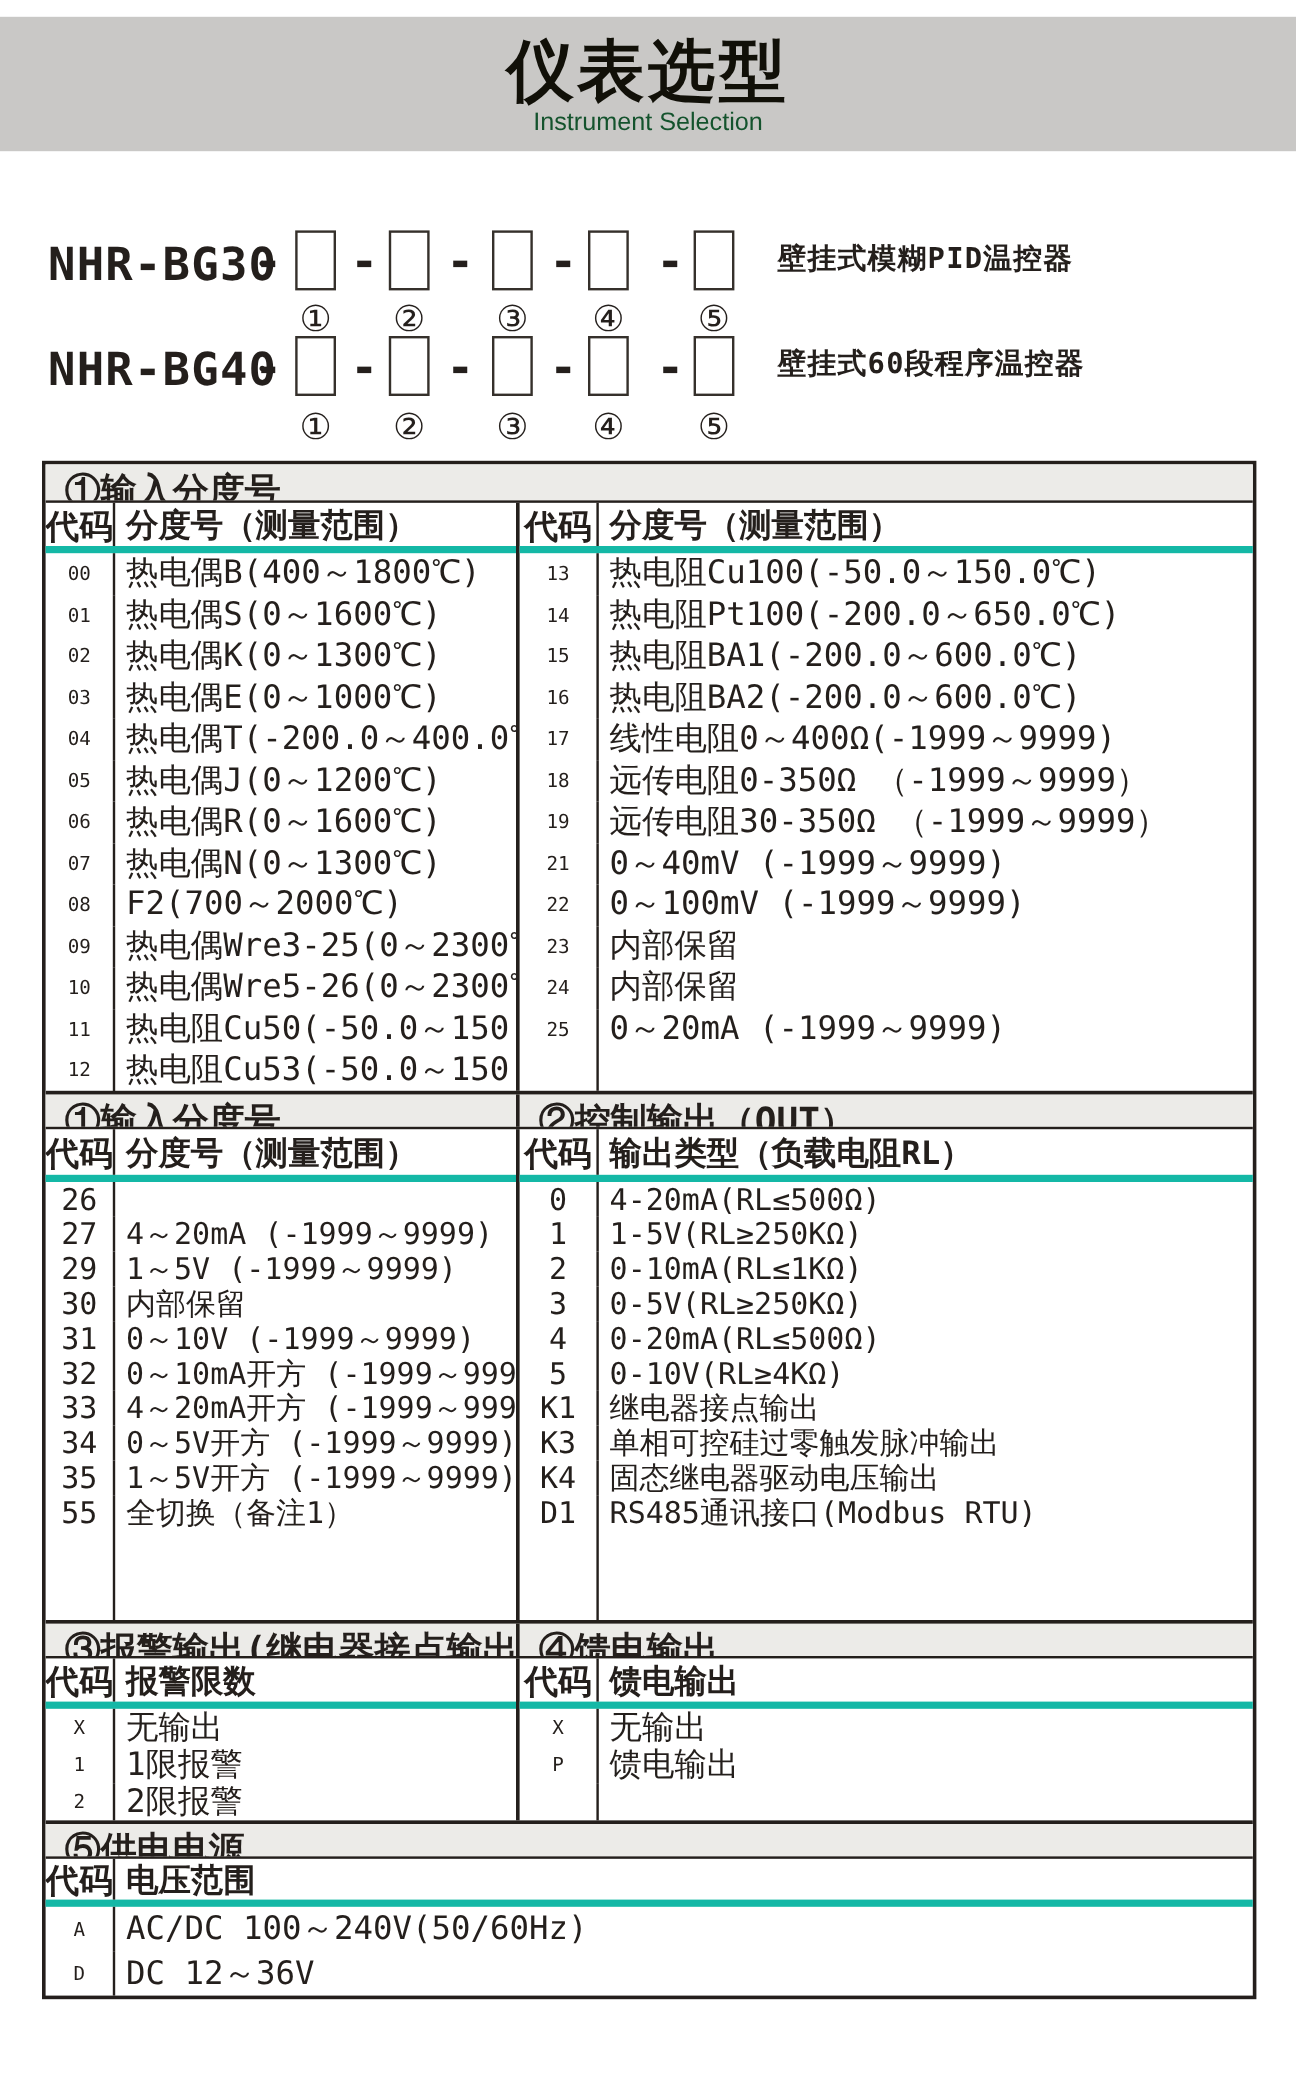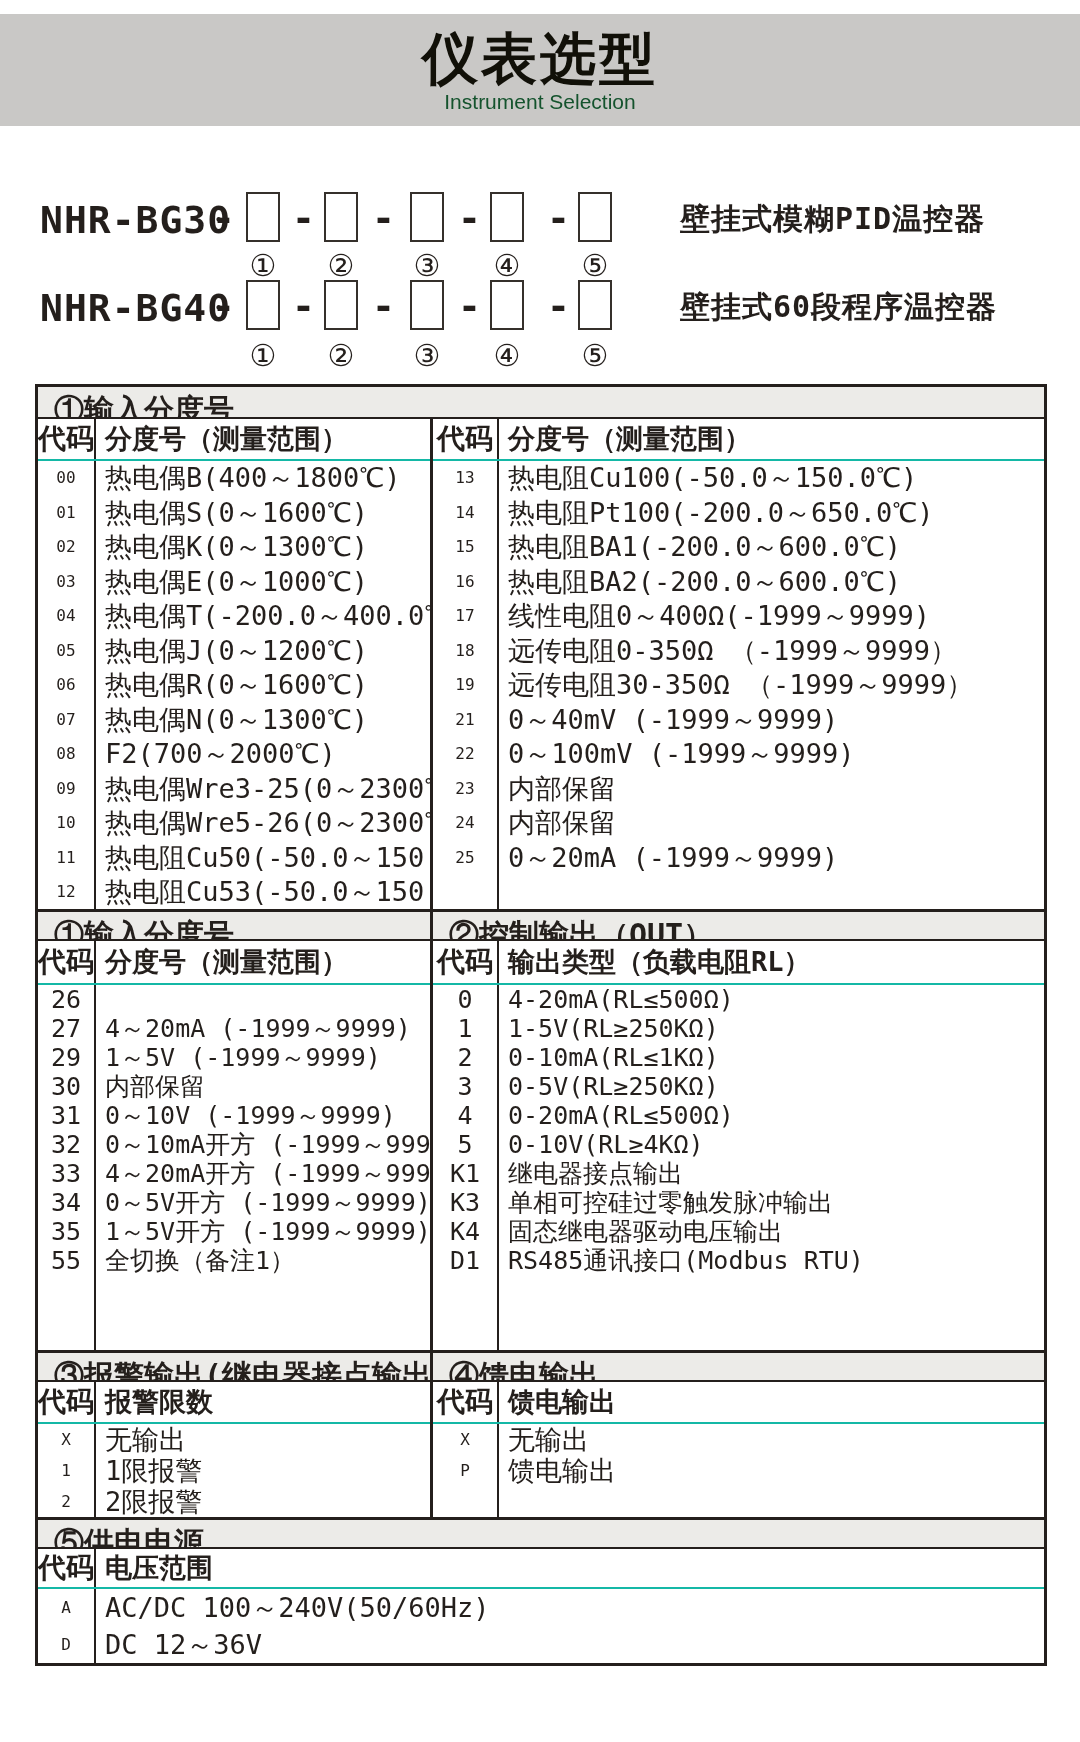--- a/index.html
+++ b/index.html
@@ -29,21 +29,21 @@
   }
   .banner-sub {
     font-family: "Liberation Sans", sans-serif;
     font-size: 21px; color: #14532d; margin-top: 0px;
   }
 
   
   .mrow { position: absolute; left: 0; width: 932px; height: 54px; }
   .mrow > span { position: absolute; white-space: pre; }
   .mname { left: 40px; top: 6px; font-size: 38px; font-weight: bold; letter-spacing: 1px; }
-  .mdesc { left: 648px; top: 7px; font-size: 30px; font-weight: 600; letter-spacing: 1px; margin-left: 32px; }
+  .mdesc { left: 648px; top: 7px; font-size: 24px; font-weight: 600; letter-spacing: 1px; }
   .mdash { top: 4px; font-size: 38px; font-weight: bold; }
   .mbox  {
     position: absolute; top: 0px;
     width: 34px; height: 50px;
     border: 2px solid #35302b; background: #ffffff;
   }
   .d0 { left: 212px; } .d1 { left: 292px; } .d2 { left: 372px; } .d3 { left: 458px; } .d4 { left: 547px; }
   .b0 { left: 246px; } .b1 { left: 324px; } .b2 { left: 410px; } .b3 { left: 490px; } .b4 { left: 578px; }
   .nrow { position: absolute; left: 0; width: 1080px; height: 36px; }
   .mnum { position: absolute; width: 34px; text-align: center; font-size: 30px; }
@@ -73,21 +73,21 @@
   .band .bleft  { width: 395px; border-right: 3px solid #241f1c; }
   .band .bright { flex: 1; }
   .band.single .bonly { width: 100%; }
 
   .sec { display: flex; width: 100%; }
   .grp { display: flex; flex-direction: column; }
   .gleft  { width: 395px; border-right: 3px solid #241f1c; }
   .gright { flex: 1; }
   .gonly  { width: 100%; }
 
-  .hrow { display: flex; border-bottom: 2px solid #14b8a6; }
+  .hrow { display: flex; border-bottom: 6px solid #14b8a6; }
   .hrow .cell { font-size: 28px; font-weight: bold; }
   .rows { display: flex; flex-direction: column; flex: 1; }
   .trow { display: flex; }
   .trow.filler { flex: 1; }
   .cell { white-space: pre; overflow: hidden; }
   .cell.code {
     flex: 0 0 58px; border-right: 2px solid #241f1c;
     text-align: center;
   }
   .gright .cell.code { flex-basis: 66px; }

